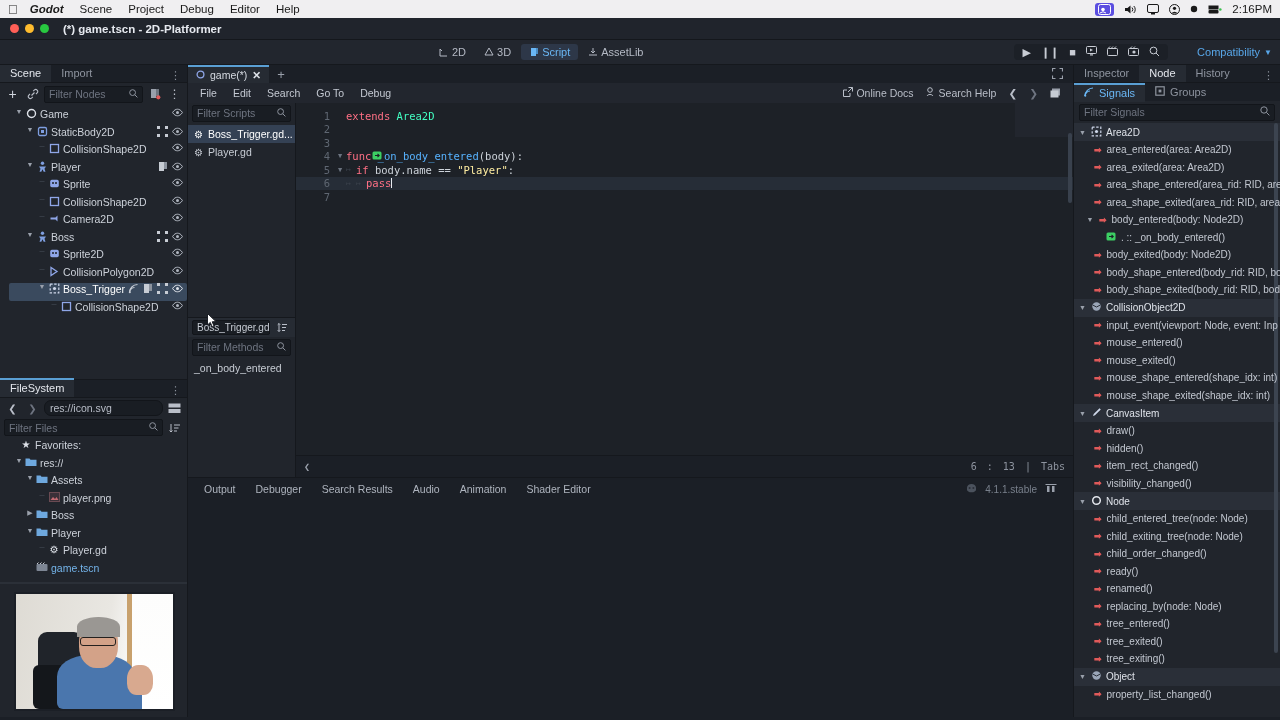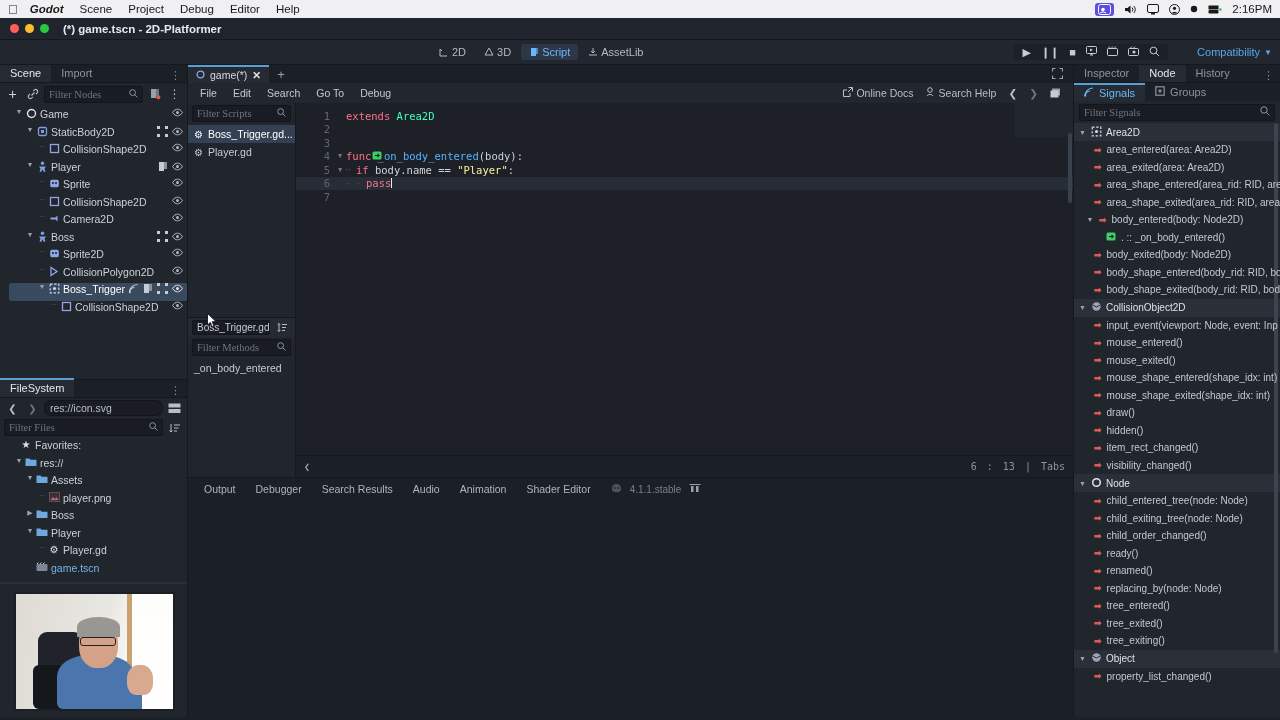--- a/index.html
+++ b/index.html
@@ -72,21 +72,21 @@
   #leftcol { width:188px; background:#21252c; display:flex; flex-direction:column;
              border-right:1px solid #15181d; }
 
   .scene-toolbar { height:22px; display:flex; align-items:center; gap:3px; padding:0 4px; }
   .icon-btn { width:17px; height:17px; display:flex; align-items:center;
               justify-content:center; color:#b9bec8; font-size:12px; border-radius:2px; }
   .filterbox {
     flex:1; height:17px; background:#191d23; border:1px solid #12151a; border-radius:2px;
     display:flex; align-items:center; padding:0 4px; color:#6e7480; font-size:10.5px;
   }
-  .filterbox .fb-text { flex:1;font-family:Liberation Serif, serif; }
+  .filterbox .fb-text { flex:1; }
   .filterbox .fb-icon { color:#8e949f; font-size:10px; }
 
   .tree { flex:1; overflow:hidden; padding-top:3px; font-size:10.5px; }
   .trow { height:17.5px; display:flex; align-items:flex-start; padding-right:4px; position:relative;margin-left:9px; }
   .trow.selected { background:#3a4a5e; border-radius:2px; }
   .tarrow { width:10px; color:#9aa0ab; font-size:7px; text-align:center; }
   .ticon { width:14px; display:flex; align-items:center; justify-content:center; font-size:9px; }
   .tlabel { color:#ccd1d9; margin-left:2px; white-space:nowrap; overflow:hidden; }
   .trow.selected .tlabel { color:#ffffff; }
   .trow .tbadges { margin-left:auto; display:flex; gap:4px; align-items:center; }
@@ -175,21 +175,21 @@
   .code-scroll { position:absolute; right:1px; top:30px; width:4px; height:70px;
                  background:#39414d; border-radius:2px; }
   .sc-status { height:22px; background:#1b1f26; display:flex; align-items:center;
                padding:0 8px; font-size:10px; color:#8e949f;
                font-family:"DejaVu Sans Mono", monospace; border-top:1px solid #15181d; }
   .sc-status .lbtn { color:#9aa0ab; }
   .sc-status .right { margin-left:auto; display:flex; gap:10px; }
 
   
   #bottompanel { height:240px; background:#1b1f26; border-top:1px solid #15181d;
-                 display:flex; }
+                 display:flex; flex-direction:column; }
   .bp-tabs { height:22px; display:flex; align-items:center; gap:20px; padding:0 16px;
              font-size:10.5px; color:#aeb4be; }
   .bp-tabs .right { margin-left:auto; display:flex; align-items:center; gap:8px;
                     color:#79808c; font-size:10px; }
   .bp-content { flex:1; }
 
   
   #rightcol { width:207px; background:#21252c; display:flex; flex-direction:column;
               border-left:1px solid #15181d; }
   .sig-tabs { height:18px; display:flex; align-items:center; font-size:11px;
@@ -1123,20 +1123,29 @@
       </div>
       <div class="srow">
         <span class="sicon">➡</span>
         <span>mouse_shape_entered(shape_idx: int)</span>
       </div>
       <div class="srow">
         <span class="sicon">➡</span>
         <span>mouse_shape_exited(shape_idx: int)</span>
       </div>
 
+      <div class="sgroup">
+        <span class="tarrow" style="width:9px;font-size:7px;">▼</span>
+        <span class="gi">
+          <svg width="11" height="11" viewBox="0 0 11 11">
+              <path d="M8.5 1.2L9.8 2.5 4 8.3 2 9l0.7-2z" fill="#cfd8ea"></path>
+            </svg>
+        </span>
+        <span>CanvasItem</span>
+      </div>
       <div class="srow">
         <span class="sicon">➡</span>
         <span>draw()</span>
       </div>
       <div class="srow">
         <span class="sicon">➡</span>
         <span>hidden()</span>
       </div>
       <div class="srow">
         <span class="sicon">➡</span>

